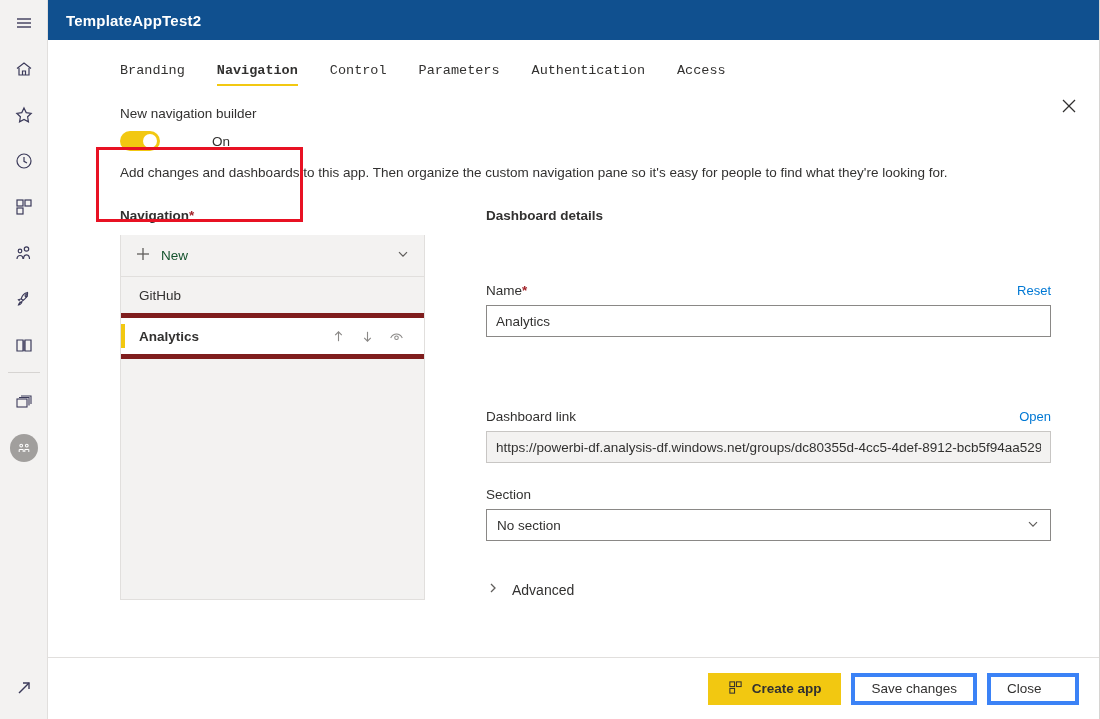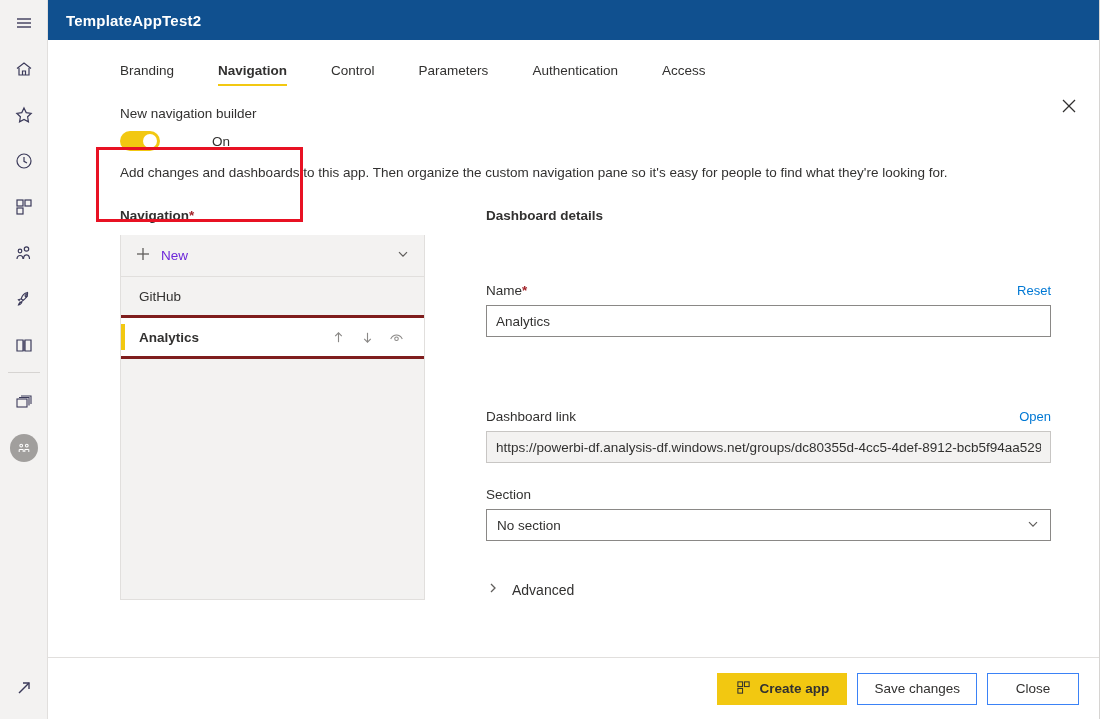--- a/index.html
+++ b/index.html
@@ -89,23 +89,24 @@
     top: 50px; right: 14px;
     width: 32px; height: 32px;
     display: flex; align-items: center; justify-content: center;
     cursor: pointer;
   }
 
   
   .tabs {
     display: flex;
     align-items: flex-end;
-    gap: 16px;
+    gap: 4px;
     padding: 18px 0 0 72px;
     height: 46px;
+    font-family: Liberation Mono, monospace;
   }
   .tab {
     font-size: 13.5px;
     color: #323130;
     padding: 0 14px 8px 14px;
     cursor: pointer;
     position: relative;
     white-space: nowrap;
   }
   .tab:first-child { padding-left: 0; }
@@ -197,32 +198,32 @@
     height: 42px;
     display: flex;
     align-items: center;
     padding: 0 14px;
     border-bottom: 1px solid #e1dfdd;
     background: #f3f2f1;
     cursor: pointer;
     justify-content: space-between;
   }
   .nav-new-left { display: flex; align-items: center; gap: 10px; }
-  .nav-new-label { font-size: 13.5px; color: #6d28d9; }
+  .nav-new-label { font-size: 13.5px; color: #14532d; }
   .nav-item {
     height: 41px;
     display: flex;
     align-items: center;
     padding: 0 14px 0 18px;
     font-size: 13.5px;
     color: #323130;
     cursor: pointer;
     position: relative;
     background: #f3f2f1;
-    border-bottom: 3px solid #7f1d1d;
+    border-bottom: 5px solid #7f1d1d;
     justify-content: space-between;
   }
   .nav-item.selected {
     background: #ffffff;
     font-weight: bold;
   }
   .nav-item.selected::before {
     content: "";
     position: absolute;
     left: 0; top: 6px; bottom: 6px;
@@ -298,28 +299,28 @@
     display: flex;
     align-items: center;
     justify-content: flex-end;
     padding-right: 20px;
     gap: 10px;
     background: #ffffff;
   }
   .btn {
     height: 32px;
     min-width: 92px;
-    border: 1px solid #3b82f6;
+    border: 4px solid #3b82f6;
     background: #ffffff;
     font-size: 13.5px;
     color: #323130;
     cursor: pointer;
     padding: 0 16px;
     font-family: "Liberation Sans", sans-serif;
-    display: flex; align-items: center; justify-content: center;
+    display: flex; align-items: center; justify-content: flex-start;
   }
   .btn.primary {
     background: #f2c811;
     border-color: #f2c811;
     font-weight: bold;
     gap: 9px;
     min-width: 130px;
   }
 </style>
 </head>

